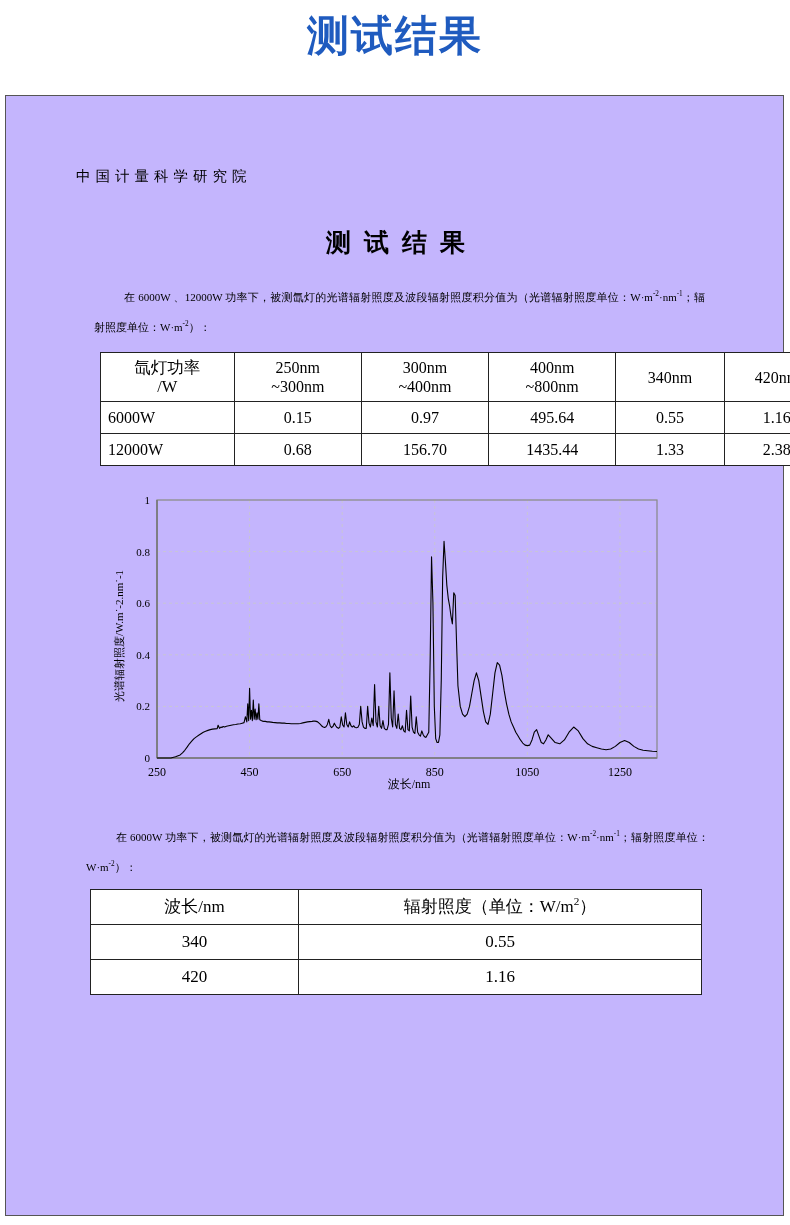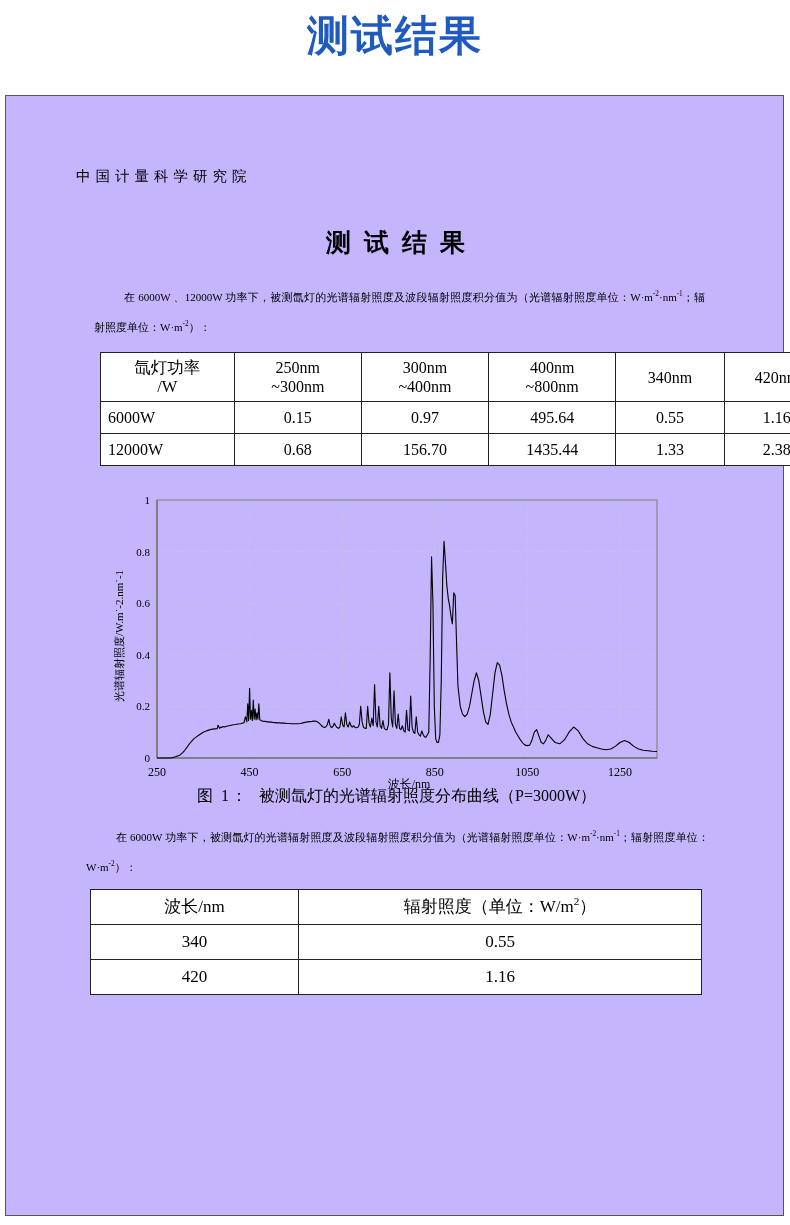--- a/index.html
+++ b/index.html
@@ -254,23 +254,20 @@
             <text x="41" y="18" text-anchor="end" font-size="11" fill="#000" class="tick-text">1</text>
             <text x="48" y="290" text-anchor="middle" font-size="12" fill="#000" class="tick-text">250</text>
             <text x="140.59259259259258" y="290" text-anchor="middle" font-size="12" fill="#000" class="tick-text">450</text>
             <text x="233.18518518518516" y="290" text-anchor="middle" font-size="12" fill="#000" class="tick-text">650</text>
             <text x="325.77777777777777" y="290" text-anchor="middle" font-size="12" fill="#000" class="tick-text">850</text>
             <text x="418.3703703703703" y="290" text-anchor="middle" font-size="12" fill="#000" class="tick-text">1050</text>
             <text x="510.962962962963" y="290" text-anchor="middle" font-size="12" fill="#000" class="tick-text">1250</text>
             <polyline points="48.00,272.00 52.63,272.00 57.26,272.00 61.89,272.00 66.52,270.71 71.15,268.90 73.46,266.84 75.78,264.26 78.09,261.16 80.41,257.81 82.72,255.23 85.04,252.65 87.35,250.84 89.67,249.30 91.98,247.75 94.30,246.20 96.61,245.17 98.93,244.39 101.24,243.62 103.56,243.10 105.87,242.85 108.19,242.59 109.11,239.23 110.50,242.33 111.89,241.04 112.81,241.56 114.20,240.52 115.59,241.04 117.44,240.27 119.76,239.75 122.07,239.23 124.39,238.72 126.70,238.46 129.02,237.94 131.33,237.69 133.19,237.17 135.04,236.65 136.43,230.72 137.81,235.88 138.74,217.82 139.67,234.59 140.59,202.34 141.52,233.30 142.44,224.27 143.37,234.59 144.30,213.95 145.22,233.30 146.15,222.98 147.07,233.82 148.00,226.85 148.93,233.30 149.85,217.82 150.78,233.82 152.17,234.59 153.56,235.11 154.94,235.36 156.33,235.36 158.19,235.88 160.04,235.88 161.89,236.14 163.74,236.40 166.06,236.65 168.37,236.91 170.69,236.91 173.00,237.17 175.31,237.17 177.63,237.43 179.94,237.43 182.26,237.69 184.57,237.69 186.89,237.69 189.20,237.69 191.52,237.43 193.83,236.91 196.15,236.40 198.46,235.88 200.78,235.62 203.09,235.36 204.48,235.11 205.87,235.11 207.26,235.36 208.65,235.88 210.04,237.17 211.43,238.46 212.81,240.01 214.20,241.04 215.59,241.56 216.98,240.78 218.37,238.46 219.76,233.30 221.15,239.75 222.54,241.56 223.93,240.52 225.31,237.17 226.70,239.75 228.09,241.56 229.48,242.33 230.87,241.04 232.26,230.72 233.65,238.98 235.04,241.04 236.43,226.85 237.81,238.46 239.20,241.04 240.59,235.88 241.98,239.75 243.37,241.04 244.76,239.75 246.15,241.56 247.54,241.81 248.93,241.30 250.31,238.46 251.70,220.40 253.09,235.88 254.48,241.04 255.87,242.33 257.26,242.33 258.65,220.40 260.04,237.17 261.43,241.04 262.81,232.01 264.20,239.75 265.59,198.47 266.98,235.88 268.37,241.04 269.76,220.40 271.15,239.75 272.54,242.33 273.93,234.59 275.31,242.33 276.70,243.62 278.09,243.62 279.48,238.46 280.87,186.86 282.26,232.01 283.65,241.04 285.04,204.92 286.43,238.46 287.81,242.33 289.20,228.14 290.59,242.33 291.98,243.62 293.37,239.75 294.76,244.91 296.15,246.20 297.54,224.27 298.93,243.62 300.31,244.91 301.70,210.08 303.09,241.04 304.48,246.20 305.87,247.49 307.26,230.72 308.65,246.20 310.04,248.78 311.43,250.07 312.81,244.91 314.20,248.78 315.59,250.84 316.98,251.36 318.37,248.78 319.76,246.20 321.15,173.96 322.54,70.76 323.93,117.20 325.31,220.40 326.70,252.65 328.09,256.52 329.48,256.52 330.87,248.78 332.26,194.60 333.65,91.40 335.04,55.28 336.43,75.92 337.81,99.14 339.20,112.04 340.59,119.78 341.98,130.10 343.37,137.84 344.76,106.88 346.15,109.46 347.54,155.90 348.93,199.76 351.24,220.40 353.56,228.14 355.87,230.72 358.19,228.14 360.50,220.40 362.81,207.50 365.13,194.60 367.44,186.86 369.76,194.60 372.07,210.08 374.39,225.56 376.70,235.88 379.02,238.46 381.33,228.14 383.65,207.50 385.96,186.86 388.28,176.54 390.59,179.12 392.91,189.44 395.22,204.92 397.54,217.82 399.85,228.14 402.17,235.88 404.48,241.04 406.80,246.20 409.11,250.07 411.43,253.94 413.74,257.04 416.06,259.10 418.37,259.62 420.69,259.10 423.00,253.94 425.31,246.20 427.63,243.62 429.94,250.07 432.26,256.52 434.57,257.81 436.89,253.94 439.20,248.78 441.52,251.36 446.15,256.52 450.78,257.81 455.41,253.94 460.04,246.20 464.67,241.04 469.30,244.91 473.93,252.65 478.56,257.81 483.19,260.39 487.81,261.68 492.44,262.97 497.07,263.74 501.70,262.97 506.33,260.39 510.96,256.52 515.59,254.46 520.22,256.52 524.85,260.39 529.48,262.97 534.11,264.26 538.74,264.78 543.37,265.29 548.00,265.55" fill="none" stroke="#000000" stroke-width="1.1" stroke-linejoin="round"></polyline>
           </g>
       </svg>
-      <div id="fig-caption">
-        <span class="figno">图 1：</span><span>被测氙灯的光谱辐射照度分布曲线（P=3000W）</span>
-      </div>
     </div>
 
     <p class="para para-2">
       <span>在 6000W 功率下，被测氙灯的光谱辐射照度及波段辐射照度积分值</span><span>为（光谱辐射照度单位：W·m</span><sup>-2</sup><span>·nm</span><sup>-1</sup><span>；辐射照度单位：W·m</span><sup>-2</sup><span>）：</span>
     </p>
 
     <table class="data" id="table2">
       <tbody>
         <tr>
           <td class="c0">波长/nm</td>

